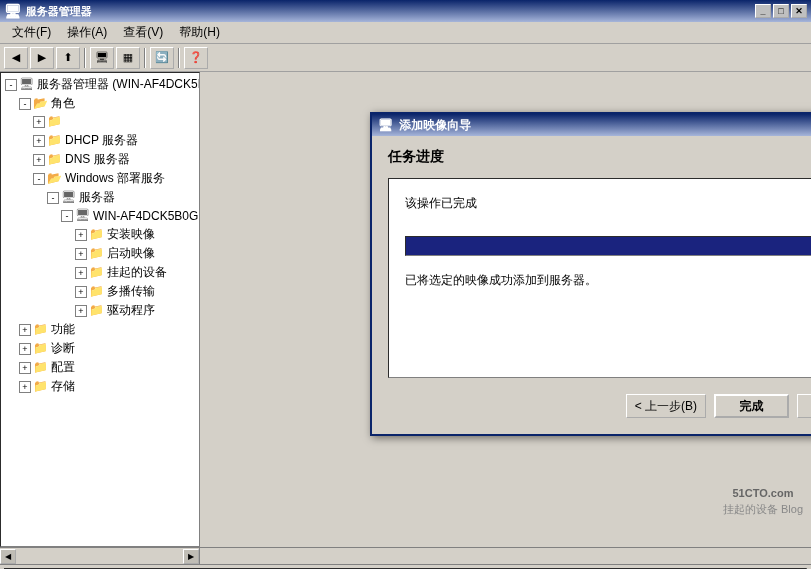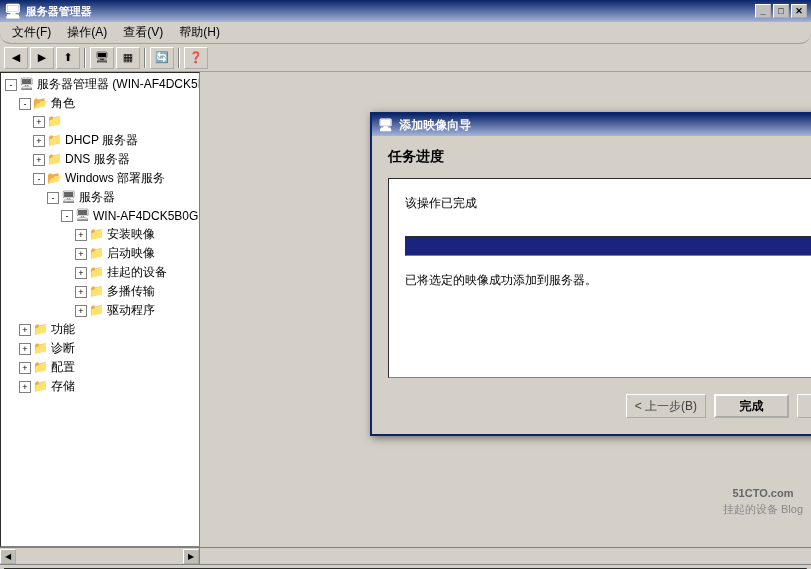--- a/index.html
+++ b/index.html
@@ -43,21 +43,20 @@
     }
 
     
     .menu-bar {
       height: 22px;
       background: #d4d0c8;
       display: flex;
       align-items: center;
       padding: 0 4px;
       border-bottom: 1px solid #a0a0a0;
-      border-radius: 11px;
     }
     .menu-item {
       padding: 2px 8px;
       cursor: pointer;
       font-size: 12px;
     }
 
     
     .toolbar {
       height: 28px;
@@ -258,21 +257,21 @@
       display: flex;
       align-items: center;
       justify-content: center;
       padding: 0 8px;
     }
     .dialog-btn.default-btn {
       border: 2px outset #fff;
       font-weight: bold;
     }
     .dialog-btn:disabled {
-      color: #404040;
+      color: #000000;
       cursor: default;
       margin-left: 40px;
     }
 
     
     .folder-icon { color: #ffcc00; }
     .computer-icon { color: #666; }
 
     
     .pane-scroll {

